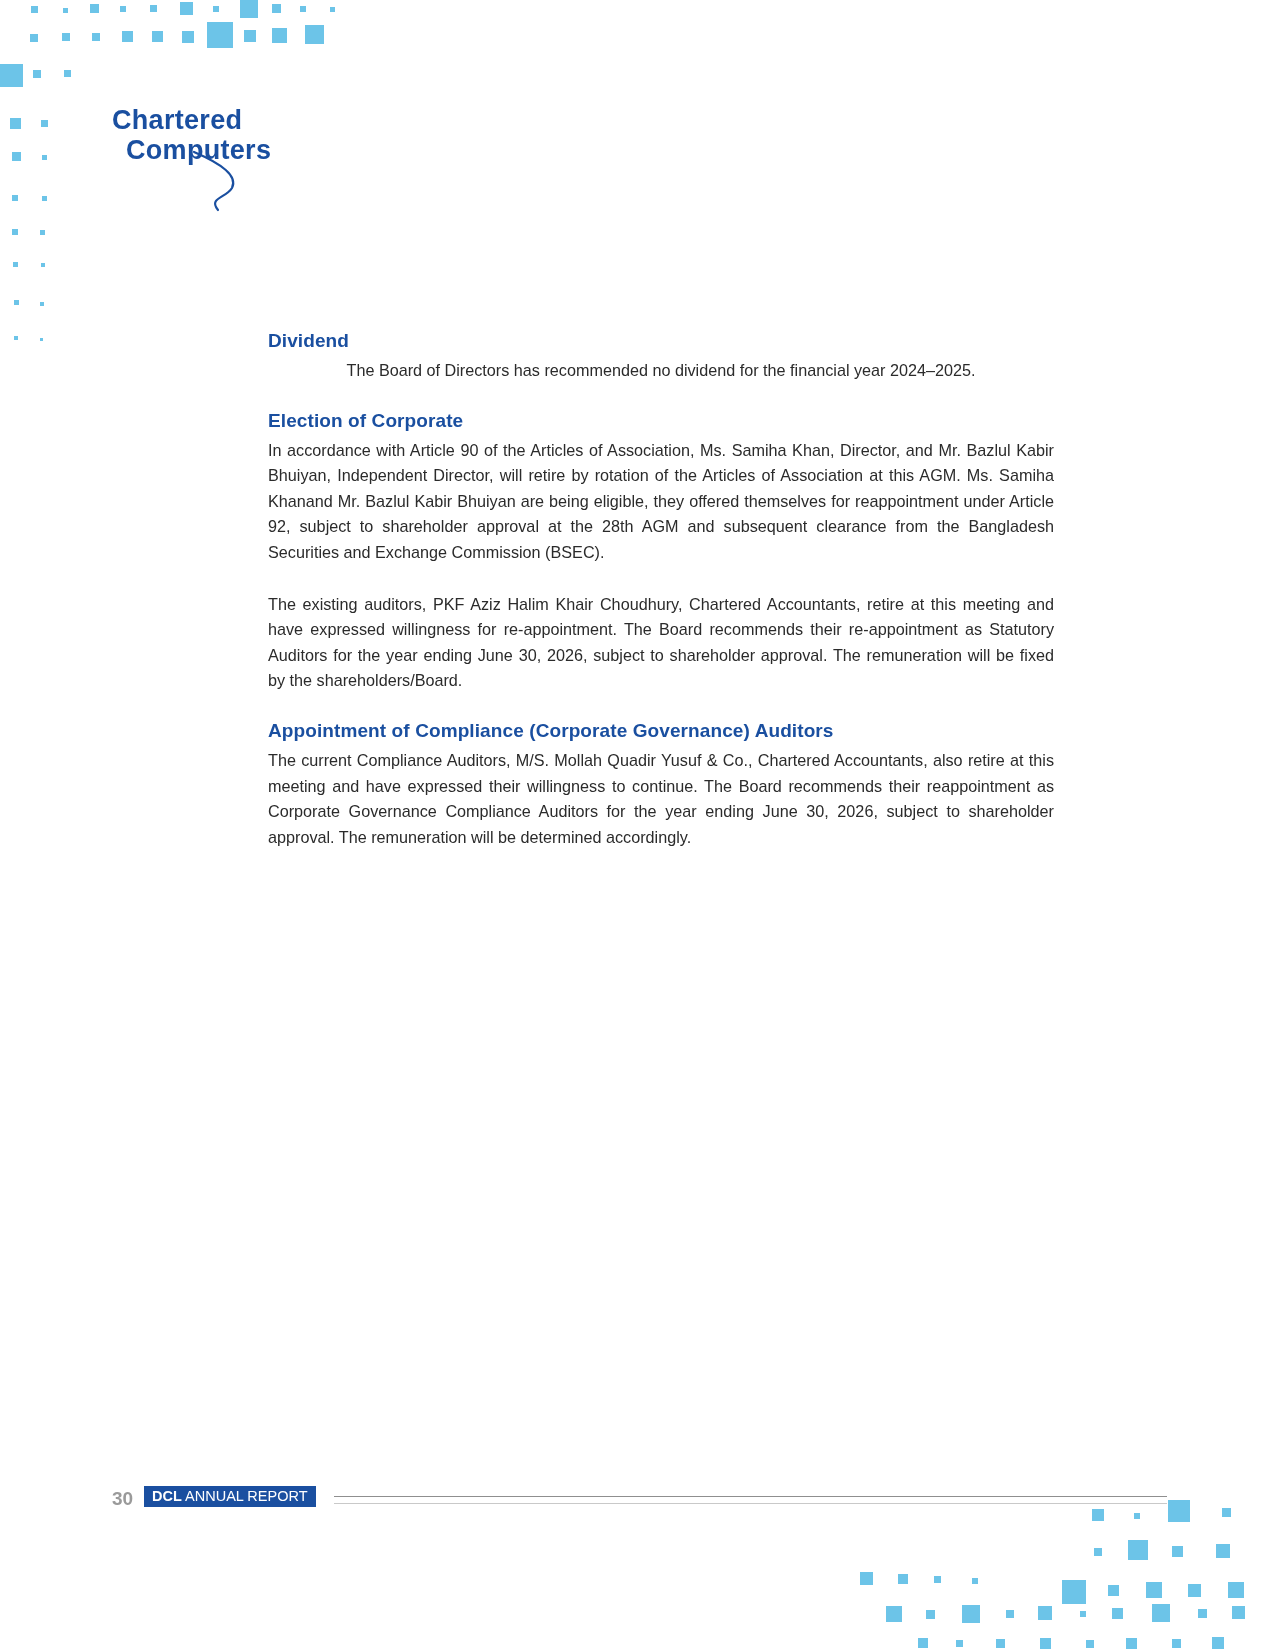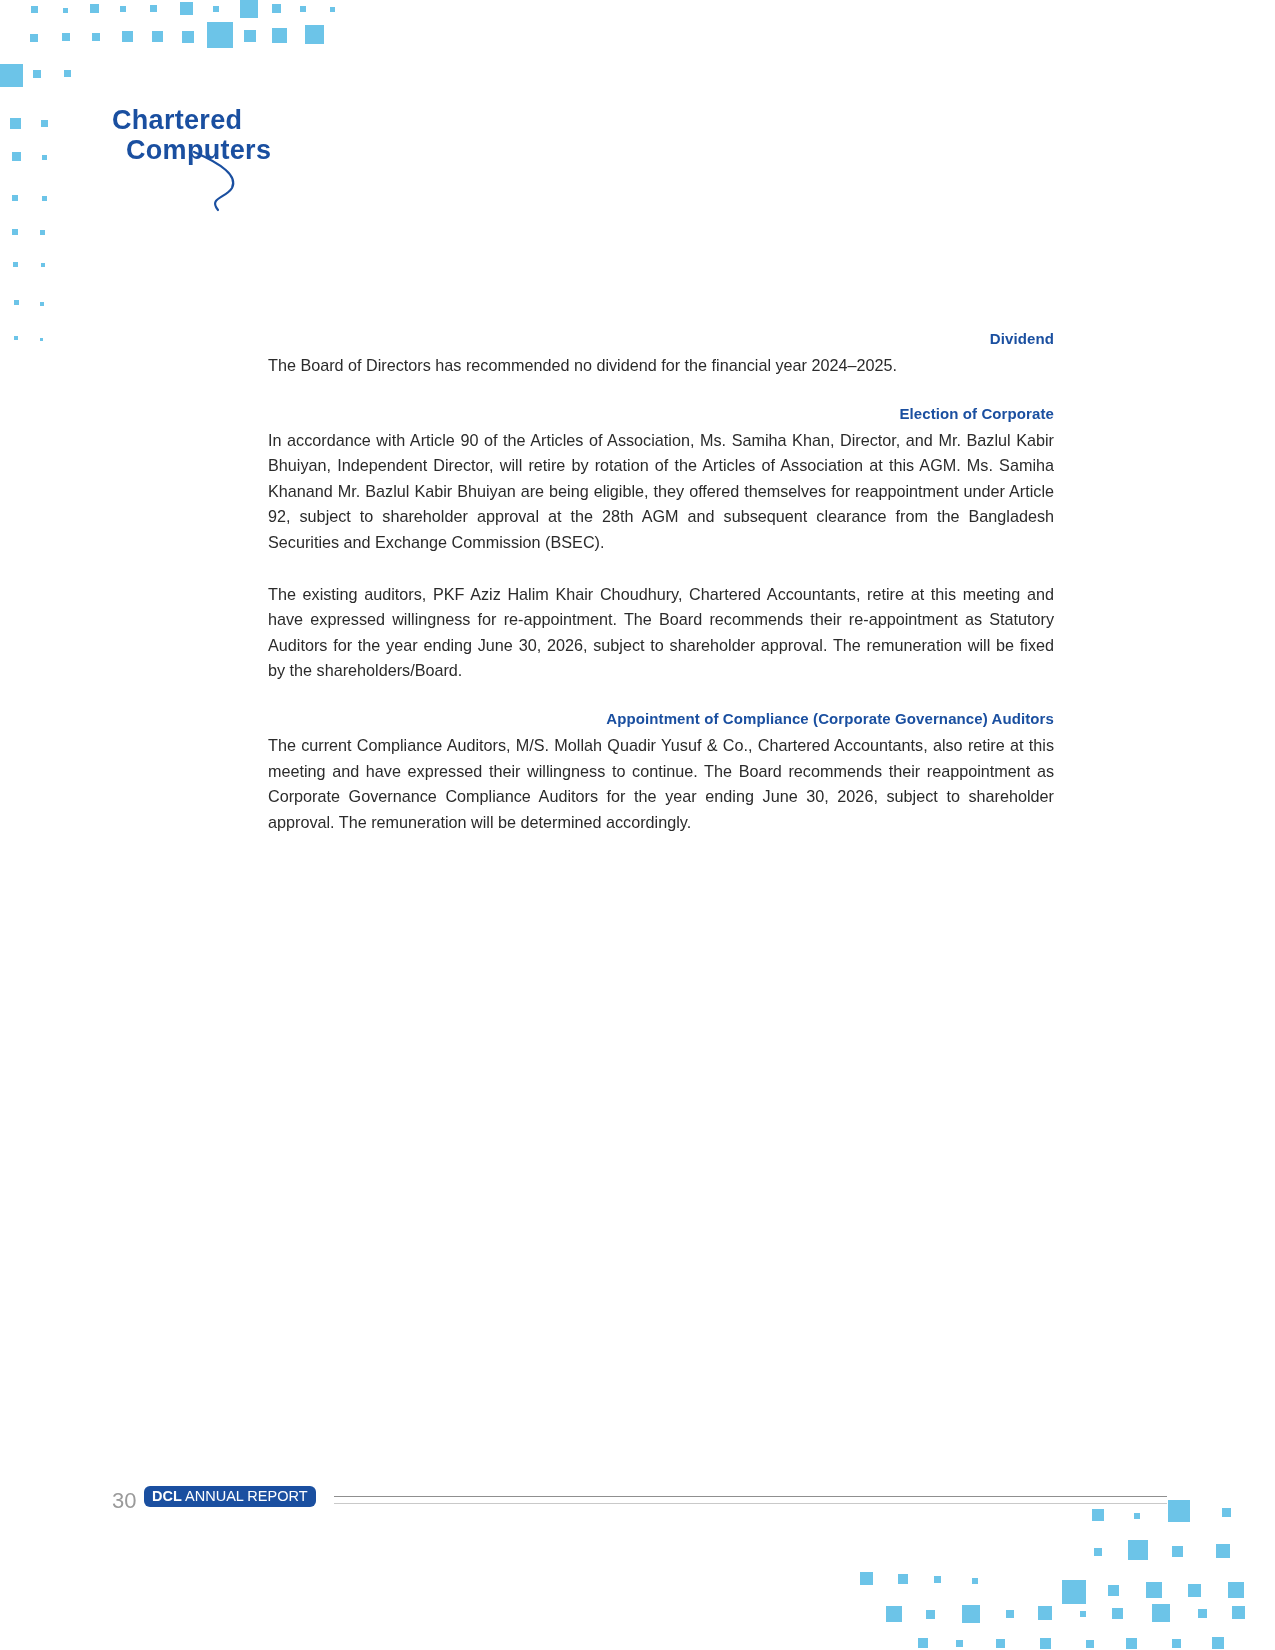--- a/index.html
+++ b/index.html
@@ -60,63 +60,61 @@
     left: 268px;
     top: 330px;
     width: 786px;
   }
   .section { margin-bottom: 26px; }
   .section:last-child { margin-bottom: 0; }
 
   .sec-head {
     color: #1a4fa0;
     font-weight: bold;
-    font-size: 15px;
+    font-size: 19px;
     margin: 0 0 6px 0;
     letter-spacing: 0.1px;
-    text-align: right;
   }
   .sec-body {
     color: #2b2b2b;
     font-size: 16.2px;
     line-height: 1.58;
     text-align: justify;
     margin: 0;
   }
-  .sec-body.left { text-align: left; }
+  .sec-body.left { text-align: center; }
 
   
   .footer {
     position: absolute;
     left: 112px;
     bottom: 138px;
     width: 1055px;
     height: 26px;
   }
   .footer-page {
     position: absolute;
     left: 0;
     top: 2px;
     color: #9a9a9a;
-    font-weight: normal;
-    font-size: 22px;
+    font-weight: bold;
+    font-size: 19px;
   }
   .footer-tag {
     position: absolute;
     left: 32px;
     top: 0px;
     height: 21px;
     line-height: 21px;
     background: #1a4fa0;
     color: #ffffff;
     font-weight: bold;
     font-size: 14.5px;
     padding: 0 8px 0 8px;
     white-space: nowrap;
-    border-radius: 6px;
   }
   .footer-tag .lite {
     color: #ffffff;
     font-weight: normal;
   }
   .footer-rule {
     position: absolute;
     left: 222px;
     top: 10px;
     right: 0;

